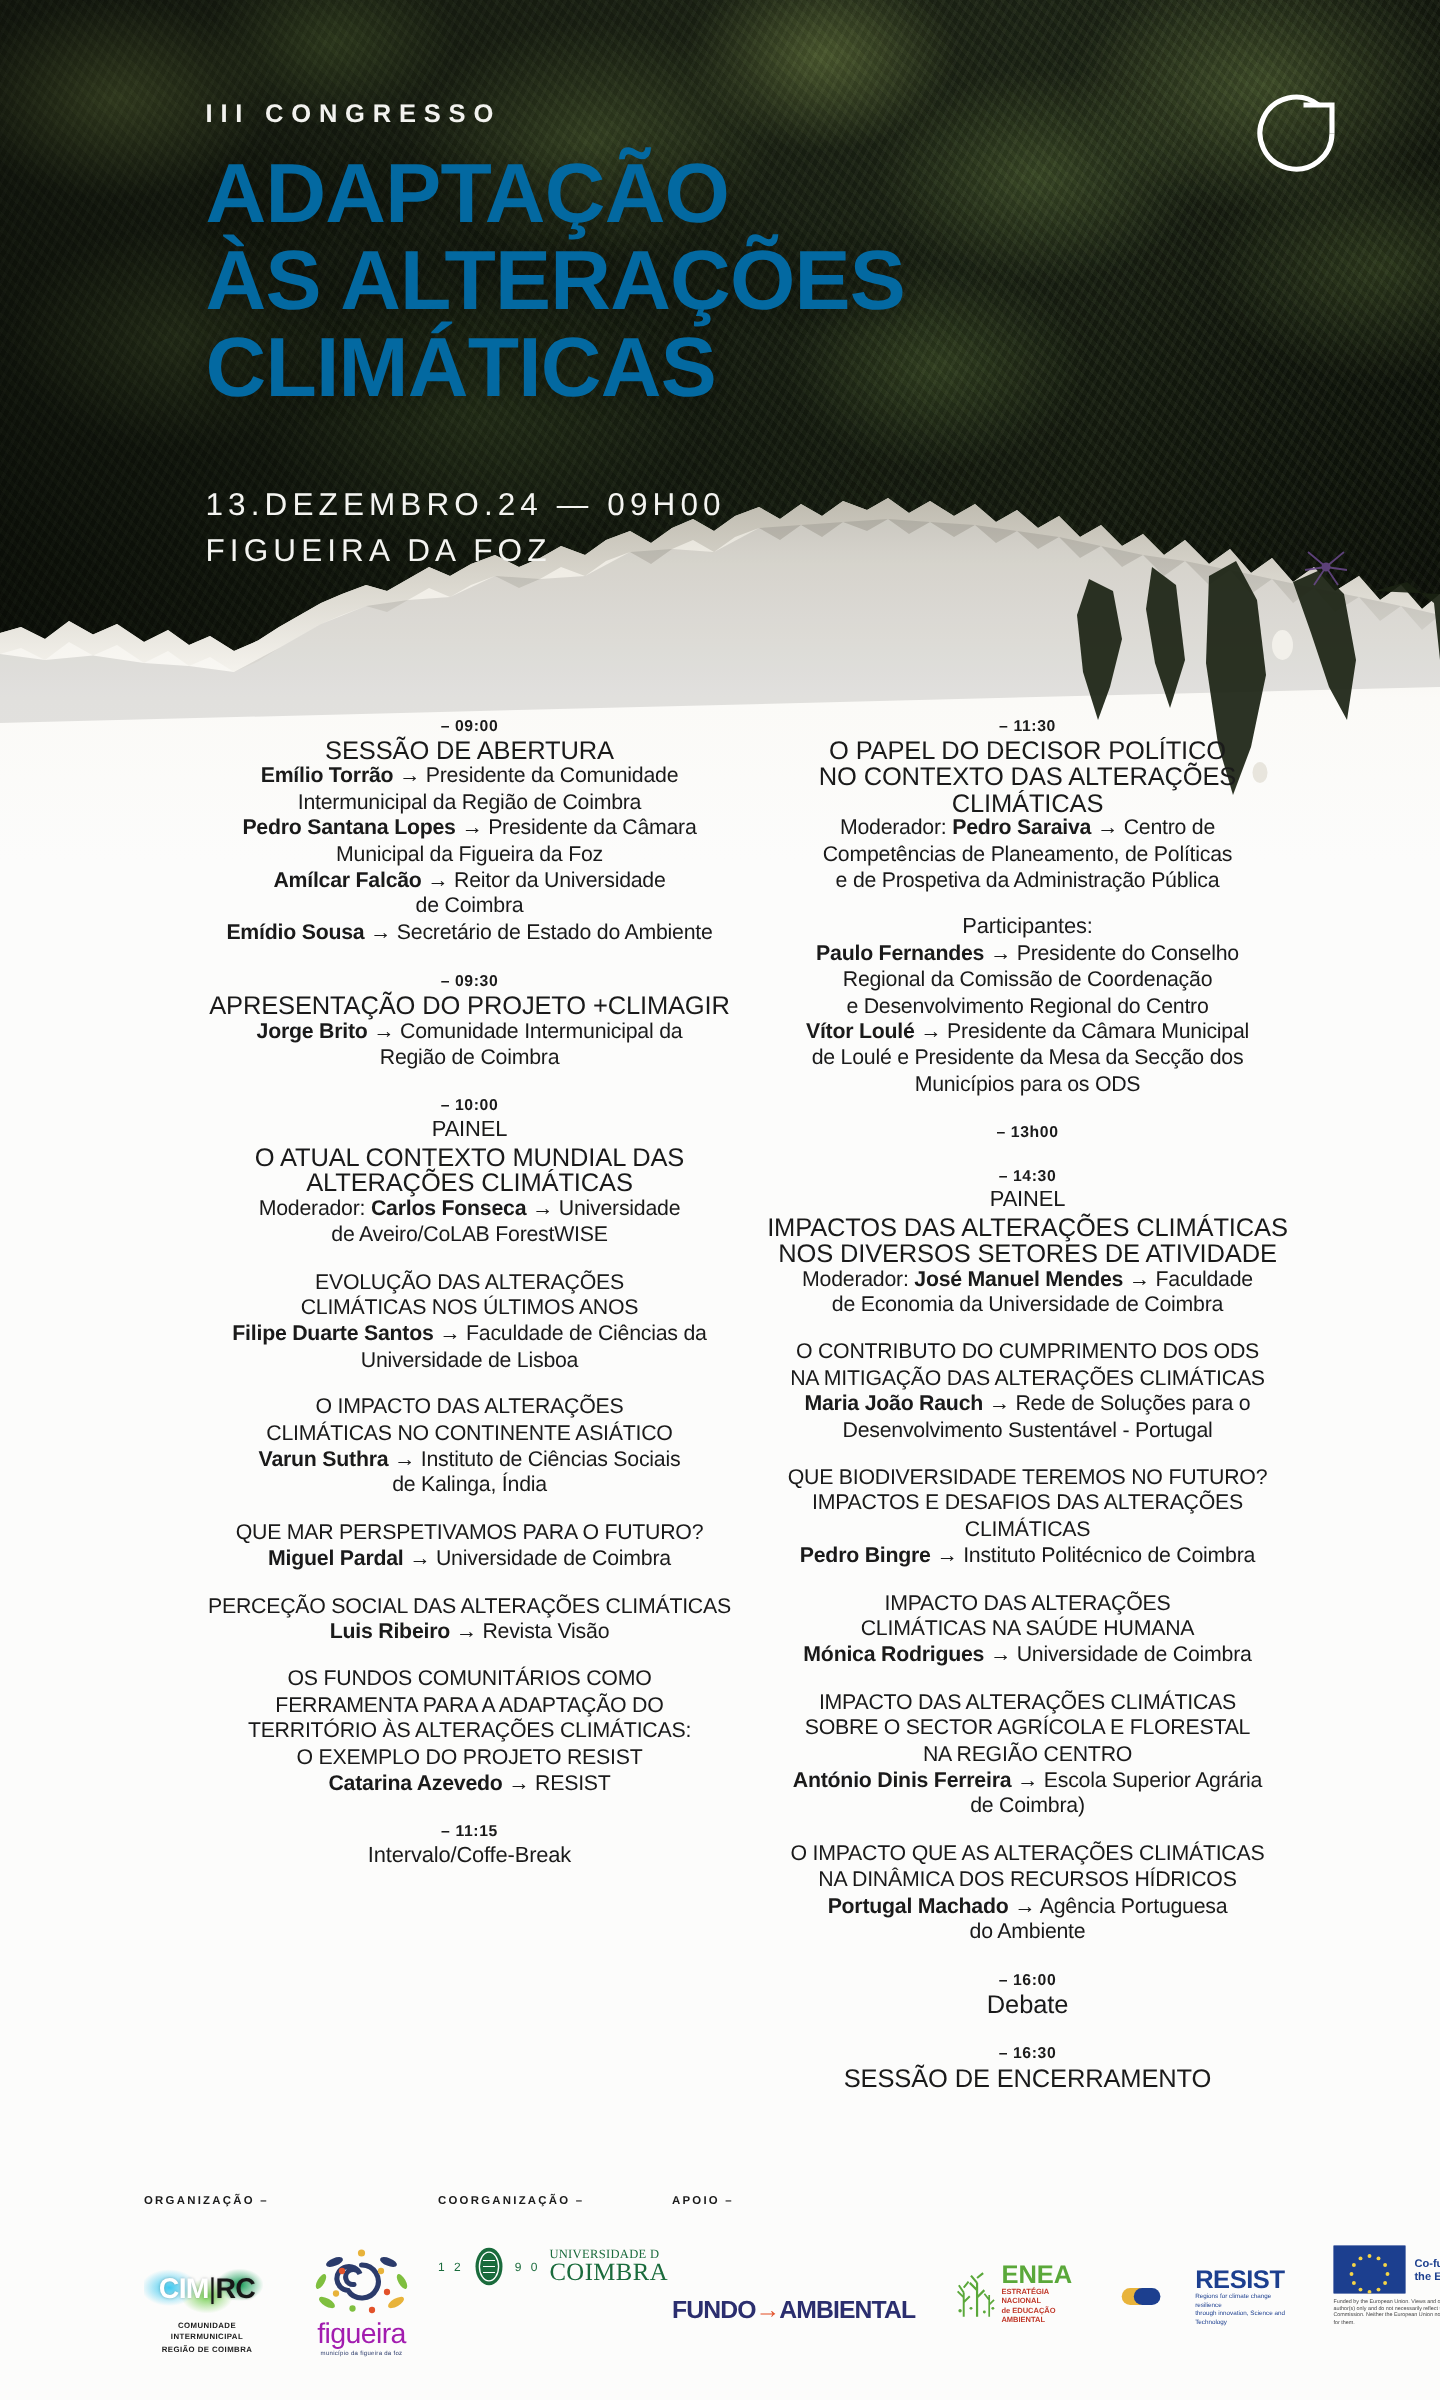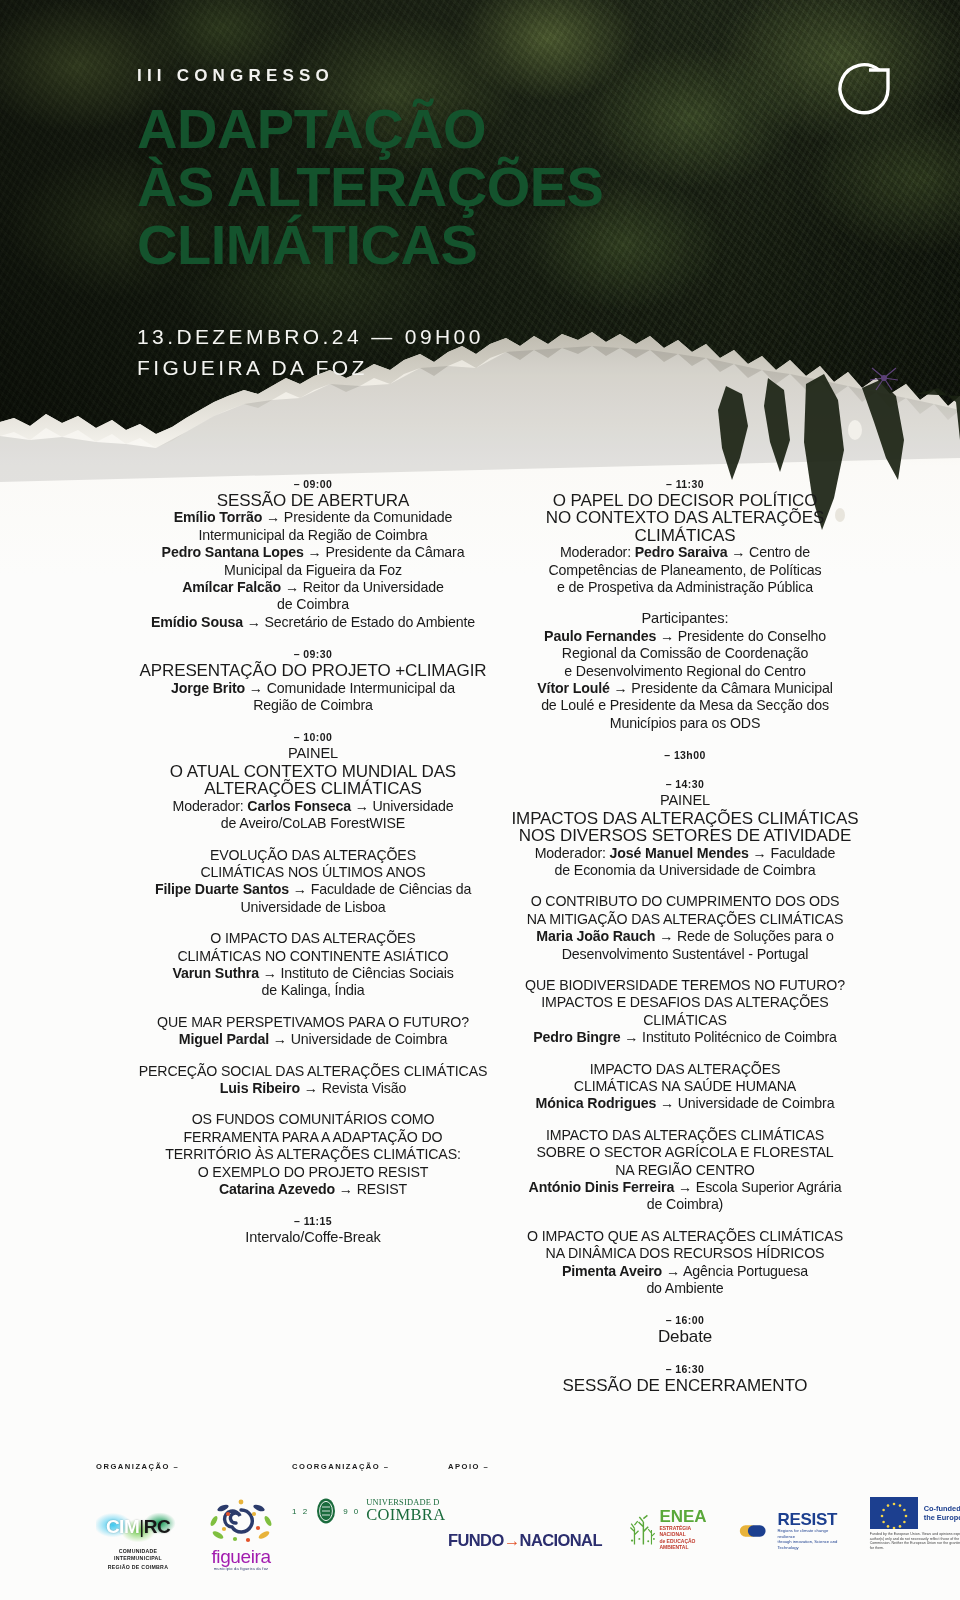--- a/index.html
+++ b/index.html
@@ -45,21 +45,21 @@
   .torn svg { display:block; width:960px; height:245px; }
 
   
   .hero-text { position:absolute; left:137px; top:66px; z-index:6; color:#fff; }
   .kicker {
     font-size:17px; font-weight:700; letter-spacing:5.2px; color:#f2f2ef;
     margin-bottom:14px;
   }
   .title {
     font-size:56px; line-height:58px; font-weight:800; letter-spacing:-0.5px;
-    color:#14532d; text-shadow:0 2px 14px rgba(0,0,0,.35);
+    color:#0369a1; text-shadow:0 2px 14px rgba(0,0,0,.35);
   }
   .title span { display:block; }
   .event-meta {
     margin-top:47px; font-size:21px; line-height:31px; letter-spacing:3.4px;
     font-weight:400; color:#f4f4f1;
   }
   .event-meta span { display:block; }
 
   .cycle-icon { position:absolute; right:63px; top:58px; z-index:6; }
 
@@ -131,21 +131,21 @@
   
   .fundo{ font-size:16.5px; font-weight:800; color:#2b2e6e; letter-spacing:-.6px; white-space:nowrap; }
   .fundo .arrow{ color:#e2522a; }
 
   
   .enea{ display:flex; align-items:center; gap:4px; }
   .enea-txt .l1{ font-size:17px; font-weight:800; color:#5aa83a; line-height:16px; }
   .enea-txt .l2{ font-size:5px; font-weight:700; color:#c0392b; line-height:6.4px; }
 
   
-  .resist{ display:flex; align-items:center; gap:11px; }
+  .resist{ display:flex; align-items:center; gap:22px; }
   .resist-txt .l1{ font-size:17px; font-weight:800; color:#1c3f8f; line-height:17px; letter-spacing:-.3px; }
   .resist-txt .l2{ font-size:4.2px; color:#1c3f8f; line-height:5.6px; }
 
   
   .eu{ display:flex; flex-direction:column; gap:3px; }
   .eu-row{ display:flex; align-items:center; gap:6px; }
   .eu-flag{ width:48px; height:32px; background:#1c3f8f; position:relative; }
   .eu-txt{ font-size:7.4px; font-weight:700; color:#1c3f8f; line-height:9px; }
   .eu-disc{ font-size:3.6px; color:#444; line-height:4.6px; width:150px; }
 </style>
@@ -341,21 +341,21 @@
           <div class="body-line"><b>Mónica Rodrigues</b> → Universidade de Coimbra</div>
           <div class="gap"></div>
           <div class="topic">IMPACTO DAS ALTERAÇÕES CLIMÁTICAS</div>
           <div class="topic">SOBRE O SECTOR AGRÍCOLA E FLORESTAL</div>
           <div class="topic">NA REGIÃO CENTRO</div>
           <div class="body-line"><b>António Dinis Ferreira</b> → Escola Superior Agrária</div>
           <div class="body-line">de Coimbra)</div>
           <div class="gap"></div>
           <div class="topic">O IMPACTO QUE AS ALTERAÇÕES CLIMÁTICAS</div>
           <div class="topic">NA DINÂMICA DOS RECURSOS HÍDRICOS</div>
-          <div class="body-line"><b>Pimenta Aveiro</b> → Agência Portuguesa</div>
+          <div class="body-line"><b>Portugal Machado</b> → Agência Portuguesa</div>
           <div class="body-line">do Ambiente</div>
         </div>
         <div class="block">
           <div class="time">– 16:00</div>
           <div class="sess-head">Debate</div>
         </div>
         <div class="block">
           <div class="time">– 16:30</div>
           <div class="sess-head">SESSÃO DE ENCERRAMENTO</div>
         </div>
@@ -416,21 +416,21 @@
             <span class="l2" style="display:block">COIMBRA</span>
           </span>
         </div>
       </div>
     </div>
 
     <div class="f-group" style="left:448px; top:22px;">
       <div class="f-label">APOIO –</div>
       <div class="logos" style="gap:26px; padding-bottom:14px;">
 
-        <div class="fundo"><span>FUNDO</span><span class="arrow">→</span><span>NACIONAL</span></div>
+        <div class="fundo"><span>FUNDO</span><span class="arrow">→</span><span>AMBIENTAL</span></div>
 
         <div class="enea">
           <svg width="34" height="40" viewBox="0 0 34 40" xmlns="http://www.w3.org/2000/svg" aria-hidden="true">
             <path d="M8,38 L8,18 M8,22 l-5,-5 M8,26 l5,-5 M8,18 l-4,-6 M8,14 l4,-5" stroke="#5aa83a" stroke-width="1.6" fill="none"></path>
             <path d="M19,38 L19,10 M19,16 l-6,-6 M19,22 l6,-6 M19,10 l-5,-6 M19,6 l5,-4" stroke="#5aa83a" stroke-width="1.8" fill="none"></path>
             <path d="M29,38 L29,20 M29,24 l-4,-5 M29,28 l4,-4" stroke="#5aa83a" stroke-width="1.4" fill="none"></path>
             <circle cx="5" cy="33" r="1.4" fill="#5aa83a"></circle>
               <circle cx="14" cy="31" r="1.2" fill="#5aa83a"></circle>
             <circle cx="25" cy="34" r="1.2" fill="#5aa83a"></circle>
               <circle cx="32" cy="31" r="1.2" fill="#5aa83a"></circle>

